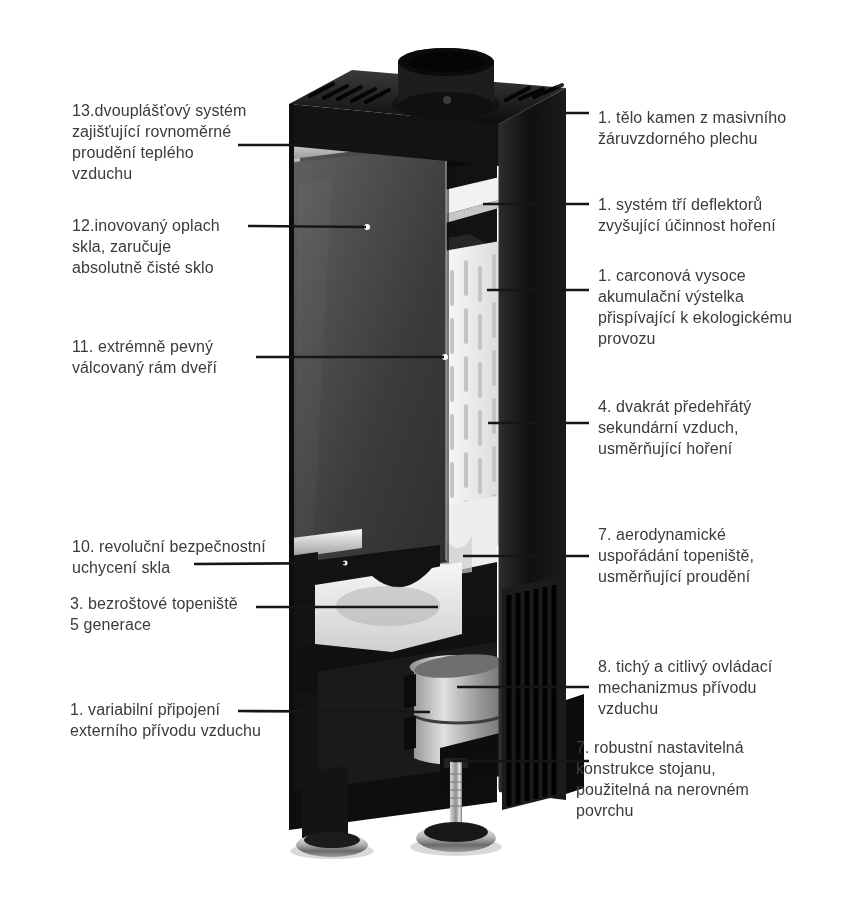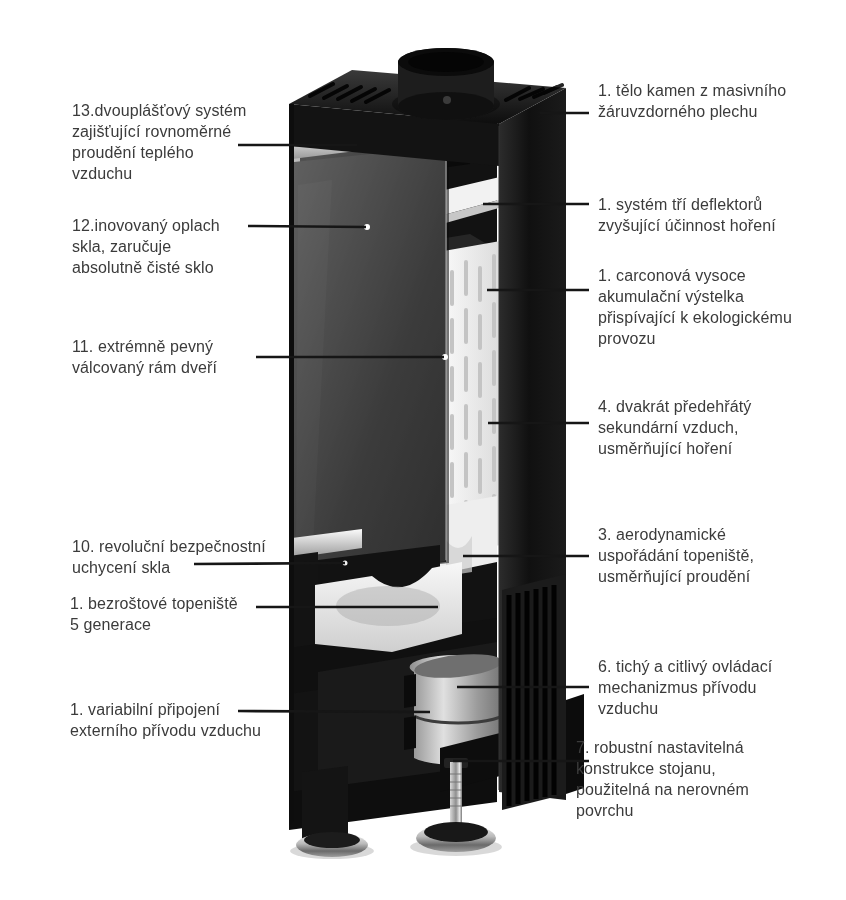--- a/index.html
+++ b/index.html
@@ -249,39 +249,39 @@
 zajišťující rovnoměrné
 proudění teplého
 vzduchu</div>
   <div class="label" style="left:72px;top:215px;width:195px">12.inovovaný oplach
 skla, zaručuje
 absolutně čisté sklo</div>
   <div class="label" style="left:72px;top:336px;width:195px">11. extrémně pevný
 válcovaný rám dveří</div>
   <div class="label" style="left:72px;top:536px;width:220px">10. revoluční bezpečnostní
 uchycení skla</div>
-  <div class="label" style="left:70px;top:593px;width:205px">1. bezroštové topeniště
+  <div class="label" style="left:70px;top:593px;width:205px">3. bezroštové topeniště
 5 generace</div>
   <div class="label" style="left:70px;top:699px;width:220px">1. variabilní připojení
 externího přívodu vzduchu</div>
 
-  <div class="label" style="left:598px;top:80px;width:215px">1. tělo kamen z masivního
+  <div class="label" style="left:598px;top:107px;width:215px">1. tělo kamen z masivního
 žáruvzdorného plechu</div>
   <div class="label" style="left:598px;top:194px;width:220px">1. systém tří deflektorů
 zvyšující účinnost hoření</div>
   <div class="label" style="left:598px;top:265px;width:220px">1. carconová vysoce
 akumulační výstelka
 přispívající k ekologickému
 provozu</div>
   <div class="label" style="left:598px;top:396px;width:205px">4. dvakrát předehřátý
 sekundární vzduch,
 usměrňující hoření</div>
-  <div class="label" style="left:598px;top:524px;width:205px">3. aerodynamické
+  <div class="label" style="left:598px;top:524px;width:205px">7. aerodynamické
 uspořádání topeniště,
 usměrňující proudění</div>
-  <div class="label" style="left:598px;top:656px;width:210px">6. tichý a citlivý ovládací
+  <div class="label" style="left:598px;top:656px;width:210px">8. tichý a citlivý ovládací
 mechanizmus přívodu
 vzduchu</div>
   <div class="label" style="left:576px;top:737px;width:215px">7. robustní nastavitelná
 konstrukce stojanu,
 použitelná na nerovném
 povrchu</div>
 </div>
 
 </body></html>

